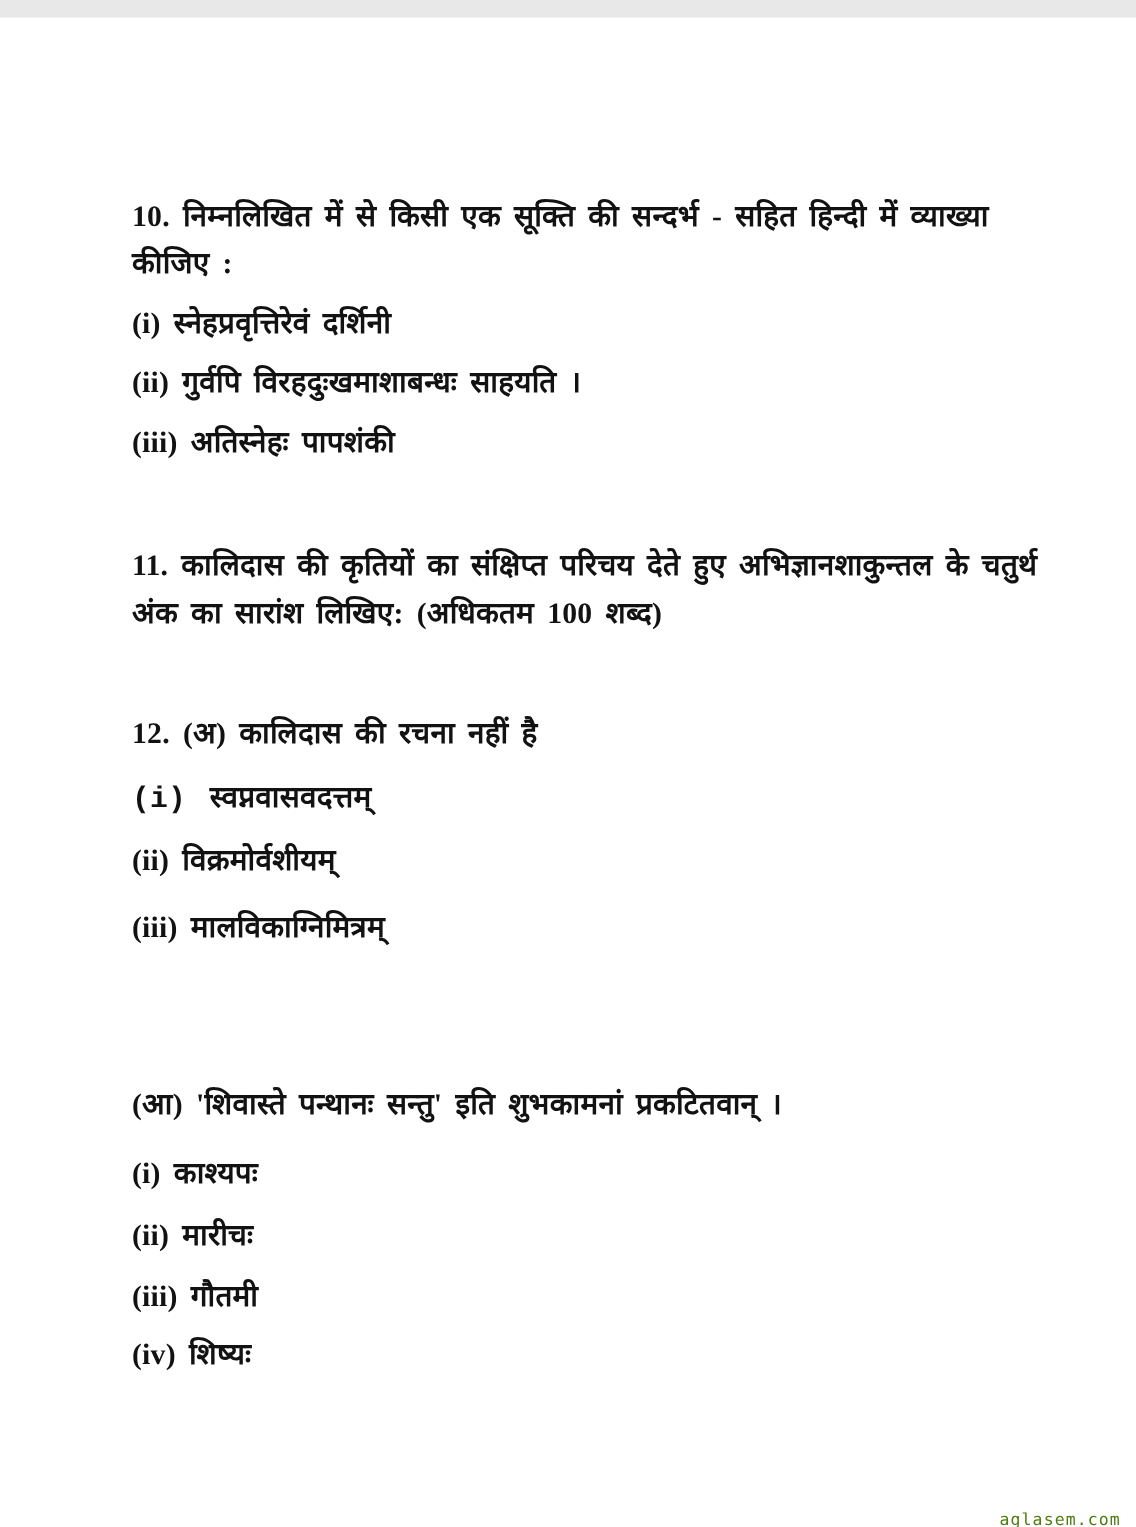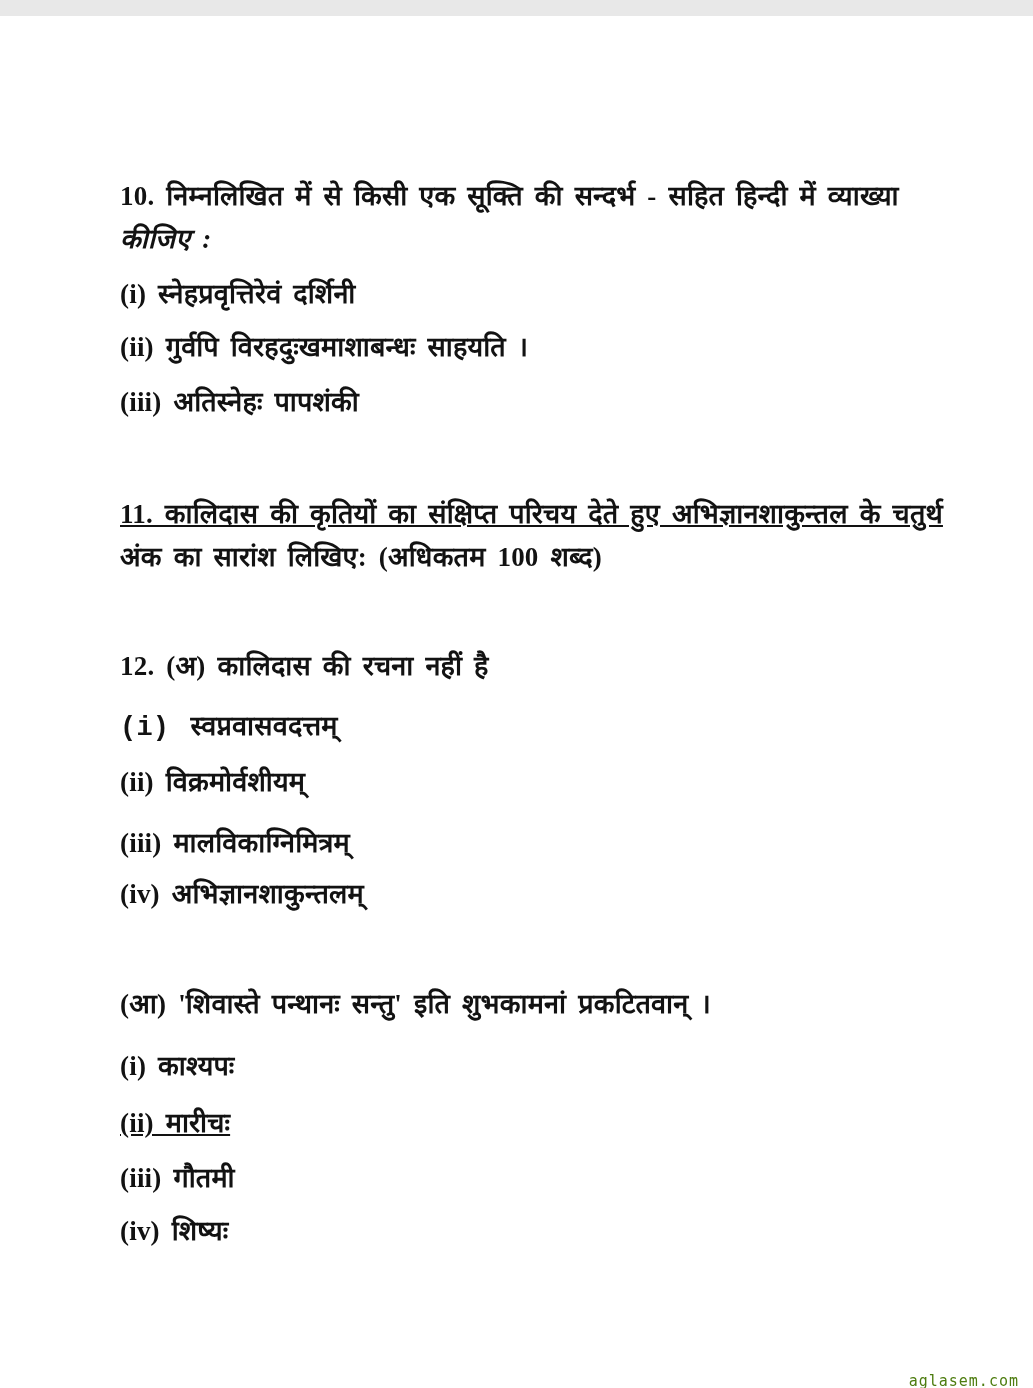--- a/index.html
+++ b/index.html
@@ -35,35 +35,34 @@
     font-size: 15px;
     letter-spacing: 1px;
   }
 </style>
 </head>
 <body>
 
 <div class="page" style="background: rgb(255, 255, 255); color: rgb(18, 18, 18);">
 
   <div class="line" style="top:165px;">10. निम्नलिखित में से किसी एक सूक्ति की सन्दर्भ - सहित हिन्दी में व्याख्या</div>
-  <div class="line" style="top:208px;font-style:italic;">कीजिए :</div>
+  <div class="line" style="top:208px;">कीजिए :</div>
   <div class="line" style="top:263px;">(i) स्नेहप्रवृत्तिरेवं दर्शिनी</div>
   <div class="line" style="top:316px;">(ii) गुर्वपि विरहदुःखमाशाबन्धः साहयति ।</div>
   <div class="line" style="top:371px;">(iii) अतिस्नेहः पापशंकी</div>
 
-  <div class="line" style="top:483px;text-decoration:underline;">11. कालिदास की कृतियों का संक्षिप्त परिचय देते हुए अभिज्ञानशाकुन्तल के चतुर्थ</div>
+  <div class="line" style="top:483px;">11. कालिदास की कृतियों का संक्षिप्त परिचय देते हुए अभिज्ञानशाकुन्तल के चतुर्थ</div>
   <div class="line" style="top:526px;">अंक का सारांश लिखिए: (अधिकतम 100 शब्द)</div>
 
   <div class="line" style="top:635px;">12. (अ) कालिदास की रचना नहीं है</div>
   <div class="line" style="top:697px;font-family:Liberation Mono, monospace;">(i) स्वप्नवासवदत्तम्</div>
   <div class="line" style="top:751px;">(ii) विक्रमोर्वशीयम्</div>
   <div class="line" style="top:812px;">(iii) मालविकाग्निमित्रम्</div>
-  <div class="line" style="top:863px;">(iv) अभिज्ञानशाकुन्तलम्</div>
 
   <div class="line" style="top:973px;">(आ) 'शिवास्ते पन्थानः सन्तु' इति शुभकामनां प्रकटितवान् ।</div>
   <div class="line" style="top:1035px;">(i) काश्यपः</div>
-  <div class="line" style="top:1092px;text-decoration:underline;">(ii) मारीचः</div>
+  <div class="line" style="top:1092px;">(ii) मारीचः</div>
   <div class="line" style="top:1147px;">(iii) गौतमी</div>
   <div class="line" style="top:1200px;">(iv) शिष्यः</div>
 
   <div class="watermark" style="color: #4d7c0f;">aglasem.com</div>
 
 </div>
 
 </body></html>

